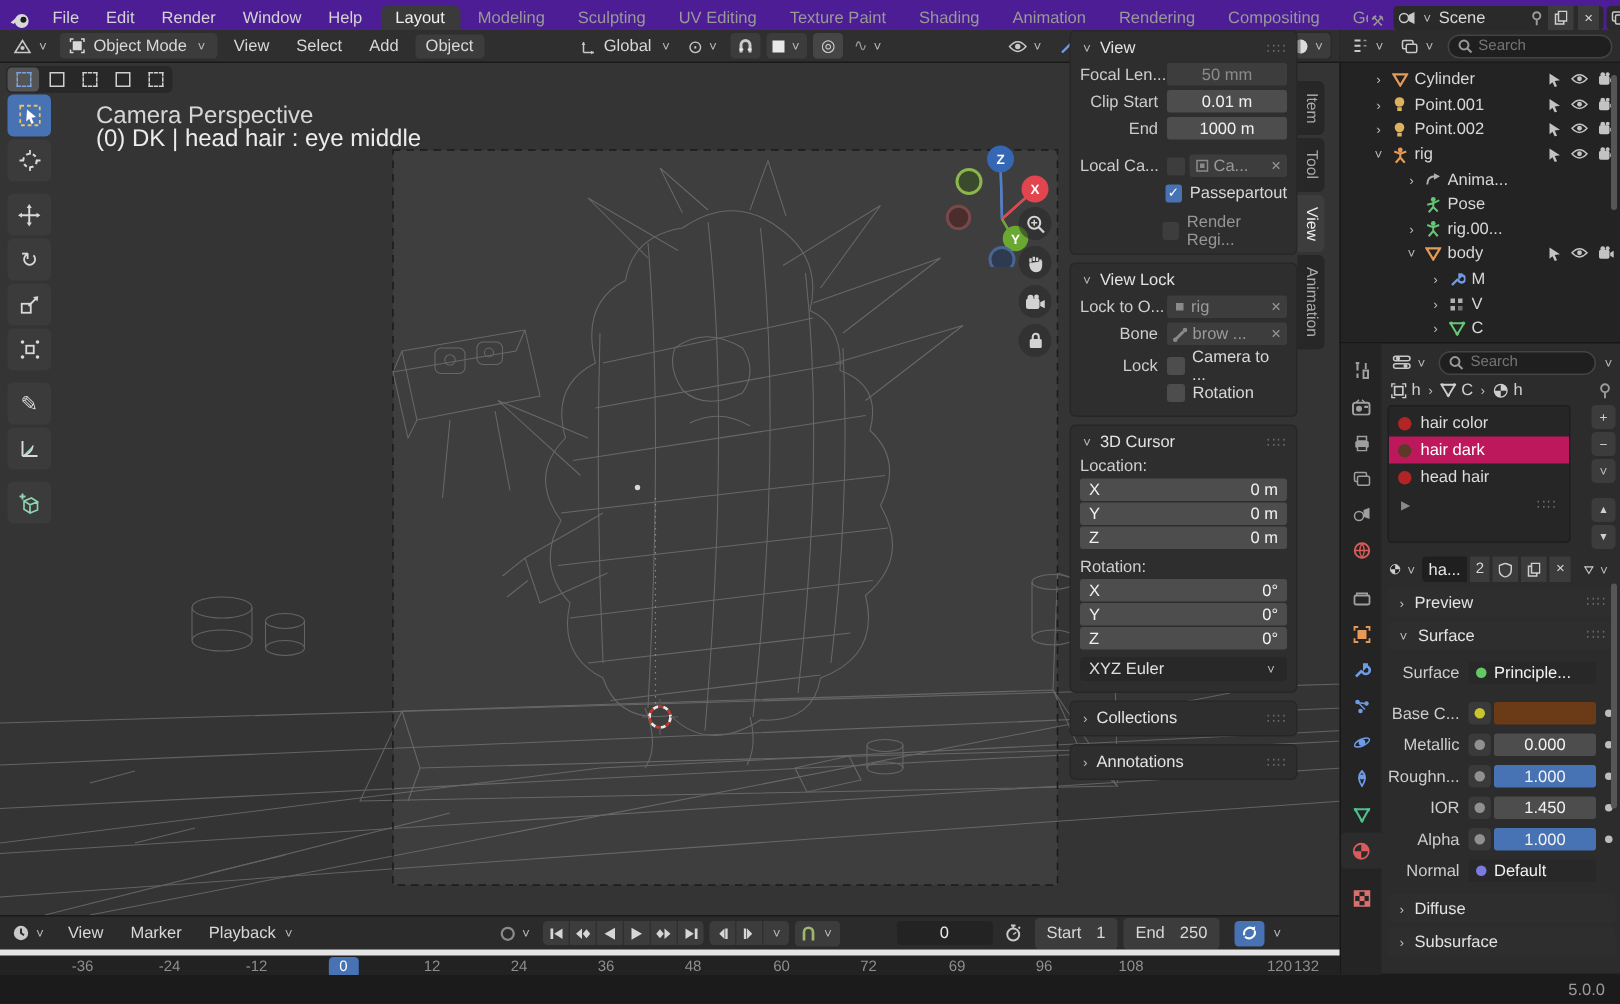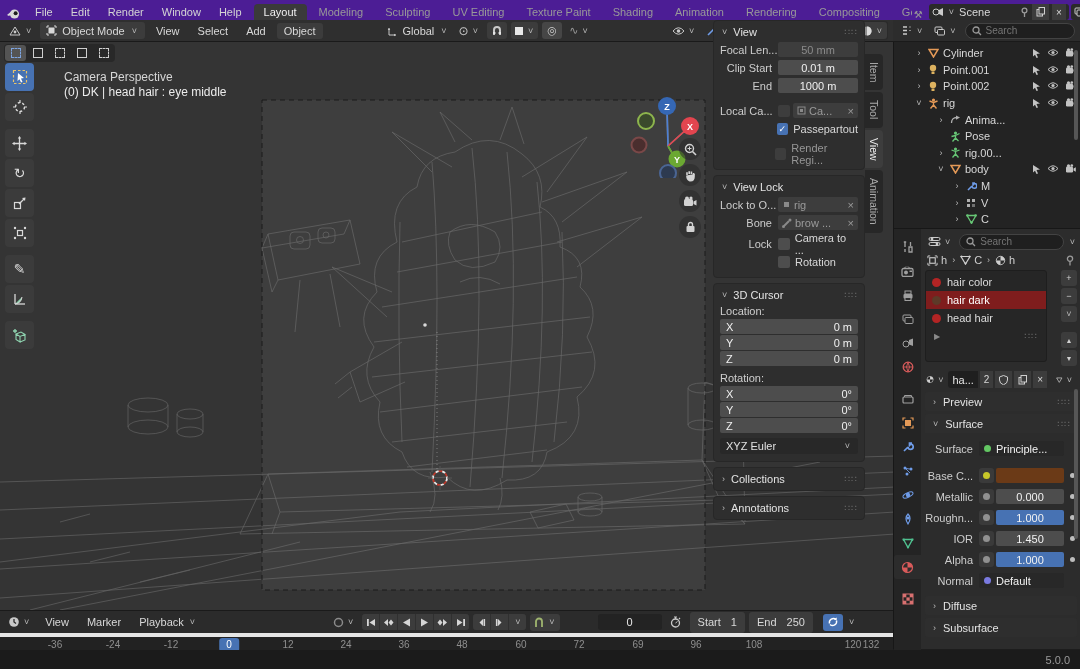--- a/index.html
+++ b/index.html
@@ -20,21 +20,21 @@
 #vheader{left:0;top:20px;width:893px;height:22px;background:#2f2f2f;display:flex;align-items:center;padding:0 5px;gap:4px;border-bottom:1px solid #1a1a1a}
 #vheader .menu{padding:2px 7px;border-radius:3px}
 .hbtn{height:17px;min-width:20px;background:#3c3c3c;border-radius:3px;display:inline-flex;align-items:center;justify-content:center;padding:0 3px;gap:2px}
 .hbtn.blue{background:#4772b3}
 .hbtn.flat{background:transparent}
 #outl-header{left:893px;top:20px;width:187px;height:22px;background:#2c2c2c;display:flex;align-items:center;gap:4px;padding:0 5px;border-bottom:1px solid #1a1a1a}
 .searchbox{flex:1;display:flex;align-items:center;background:#1f1f1f;border:1px solid #434343;border-radius:9px;height:16px;padding:0 6px;gap:4px}
 .searchbox input{background:transparent;border:0;outline:none;color:#cfcfcf;font-size:10px;width:100%;font-family:inherit}
 
 #viewport{left:0;top:42px;width:895px;height:568px;background:#343434;overflow:hidden}
-#vpinfo{left:64px;top:28px;line-height:15px;color:#d6d6d6;font-size:12px}
+#vpinfo{left:64px;top:28px;line-height:15px;color:#d6d6d6;font-size:16px}
 #vpinfo .l2{color:#ececec}
 #selmode{left:4px;top:2px;display:flex;gap:1px;background:#282828;border-radius:4px;padding:1px}
 .smbtn{width:21px;height:16px;border-radius:3px;display:flex;align-items:center;justify-content:center}
 .smbtn.active{background:#545454}
 .smglyph{width:10px;height:10px;border:1px dashed #cfcfcf}
 #optionsbtn{right:30px;top:4px;height:17px;padding:0 8px;background:#353535;border-radius:3px;display:flex;gap:4px;align-items:center}
 
 #toolbar{left:5px;top:21px;display:flex;flex-direction:column;gap:2px;width:29px}
 .tool{width:29px;height:28px;background:#3b3b3b;border-radius:4px;display:flex;align-items:center;justify-content:center;color:#d9d9d9;font-size:14px}
 .tool.active{background:#4772b3}
@@ -77,21 +77,21 @@
 #ptabs{position:absolute;left:0;top:0;width:27px;height:421px;background:#242424;display:flex;flex-direction:column;align-items:center;padding-top:6px}
 .ptab{width:27px;height:24px;display:flex;align-items:center;justify-content:center;font-size:12px;color:#9f9f9f}
 .ptab.sep{height:8px}
 .ptab.active{background:#2c2c2c;border-radius:3px 0 0 3px}
 #pcontent{position:absolute;left:27px;top:0;width:160px;height:421px;padding:4px 4px 0 4px;overflow:hidden}
 #pheader{display:flex;align-items:center;gap:4px;margin-bottom:4px}
 .crumb{display:flex;align-items:center;gap:3px;color:#cfcfcf;margin:2px 0 4px;padding:0 2px}
 .slotwrap{display:flex;gap:14px}
 .slotlist{flex:1;background:#262626;border:1px solid #1e1e1e;border-radius:3px;height:92px;padding-top:2px}
 .slot{display:flex;align-items:center;gap:6px;height:18px;padding:0 6px;color:#dcdcdc}
-.slot.selected{background:#7f1d1d;color:#fff}
+.slot.selected{background:#be185d;color:#fff}
 .dot{width:9px;height:9px;border-radius:50%}
 .slotbtns{display:flex;flex-direction:column;gap:2px}
 .sbtn{width:16px;height:16px;background:#3c3c3c;border-radius:3px;display:flex;align-items:center;justify-content:center;font-size:9px;color:#d0d0d0}
 .matrow{display:flex;align-items:center;gap:2px;margin:5px 0 4px}
 .namefield{display:flex;align-items:center;background:#1f1f1f;border-radius:3px 0 0 3px;height:17px;padding:0 4px;color:#e6e6e6;gap:3px}
 .chip{height:17px;background:#3c3c3c;display:flex;align-items:center;justify-content:center;padding:0 4px;font-size:10px}
 .panelh{display:flex;align-items:center;gap:5px;background:#2e2e2e;border-radius:3px;height:19px;padding:0 6px;margin-top:3px;color:#e3e3e3}
 .panelh .grip{margin-left:auto}
 .srow{display:flex;align-items:center;height:19px;margin-top:2px}
 .srow .plabel{width:54px}

